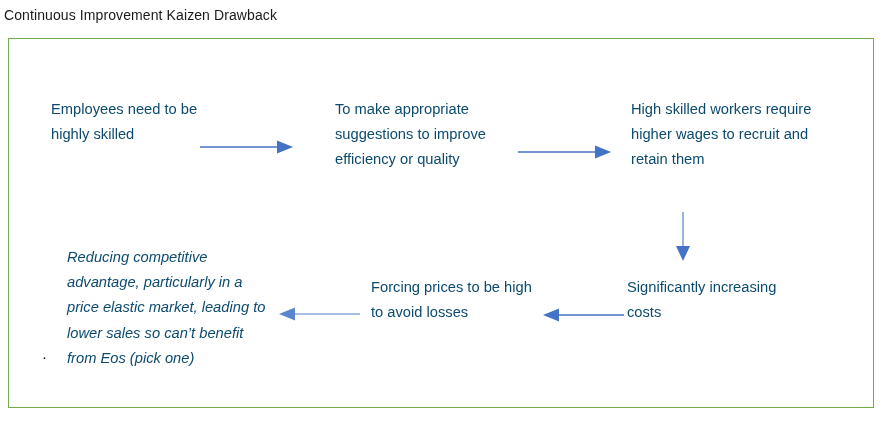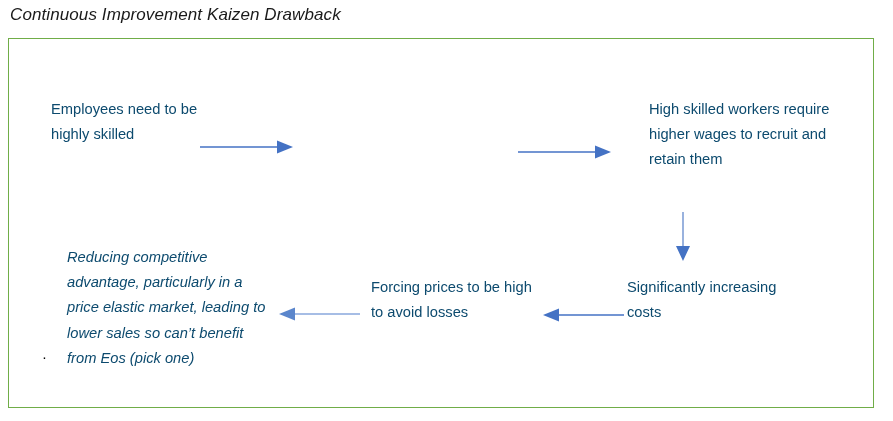--- a/index.html
+++ b/index.html
@@ -16,28 +16,27 @@
   #page {
     position: relative;
     width: 893px;
     height: 421px;
     background: #ffffff;
     overflow: hidden;
   }
   
   #page-title {
     position: absolute;
-    left: 10px;
+    left: 4px;
     top: 4px;
-    font-size: 17px;
+    font-size: 14px;
     line-height: 22px;
     letter-spacing: 0.1px;
     color: #1a1a1a;
     white-space: nowrap;
-    font-style: italic;
   }
   
   #diagram-container {
     position: absolute;
     left: 8px;
     top: 38px;
     width: 866px;
     height: 370px;
     border: 1.6px solid #70AD47;
     box-sizing: border-box;
@@ -46,21 +45,21 @@
   
   .node-text {
     position: absolute;
     font-size: 14.7px;
     line-height: 25.2px;
     color: #0c4a6e;
     white-space: pre-line;
   }
   #node-employees-skilled { left: 42px;  top: 58px;  width: 170px; }
   #node-suggestions       { left: 326px; top: 58px;  width: 200px; }
-  #node-high-wages        { left: 622px; top: 58px;  width: 215px; margin-left: 18px; }
+  #node-high-wages        { left: 622px; top: 58px;  width: 215px; }
   #node-increasing-costs  { left: 618px; top: 236px; width: 180px; }
   #node-forcing-prices    { left: 362px; top: 236px; width: 175px; }
   #node-reducing-advantage{ left: 58px;  top: 206px; width: 200px; font-style: italic; }
 
   
   #bullet-marker {
     position: absolute;
     left: 33px;
     top: 306px;
     font-size: 14.7px;
@@ -83,20 +82,21 @@
 <body>
 
 <div id="page">
 
   <div id="page-title">Continuous Improvement Kaizen Drawback</div>
 
   <div id="diagram-container">
 
     <div class="node-text" id="node-employees-skilled">Employees need to be highly skilled</div>
 
+    <div class="node-text" id="node-suggestions">To make appropriate suggestions to improve efficiency or quality</div>
 
     <div class="node-text" id="node-high-wages">High skilled workers require higher wages to recruit and retain them</div>
 
     <div class="node-text" id="node-increasing-costs">Significantly increasing costs</div>
 
     <div class="node-text" id="node-forcing-prices">Forcing prices to be high to avoid losses</div>
 
     <div class="node-text" id="node-reducing-advantage">Reducing competitive advantage, particularly in a price elastic market, leading to lower sales so can’t benefit from Eos (pick one)</div>
 
     <div id="bullet-marker">·</div>

